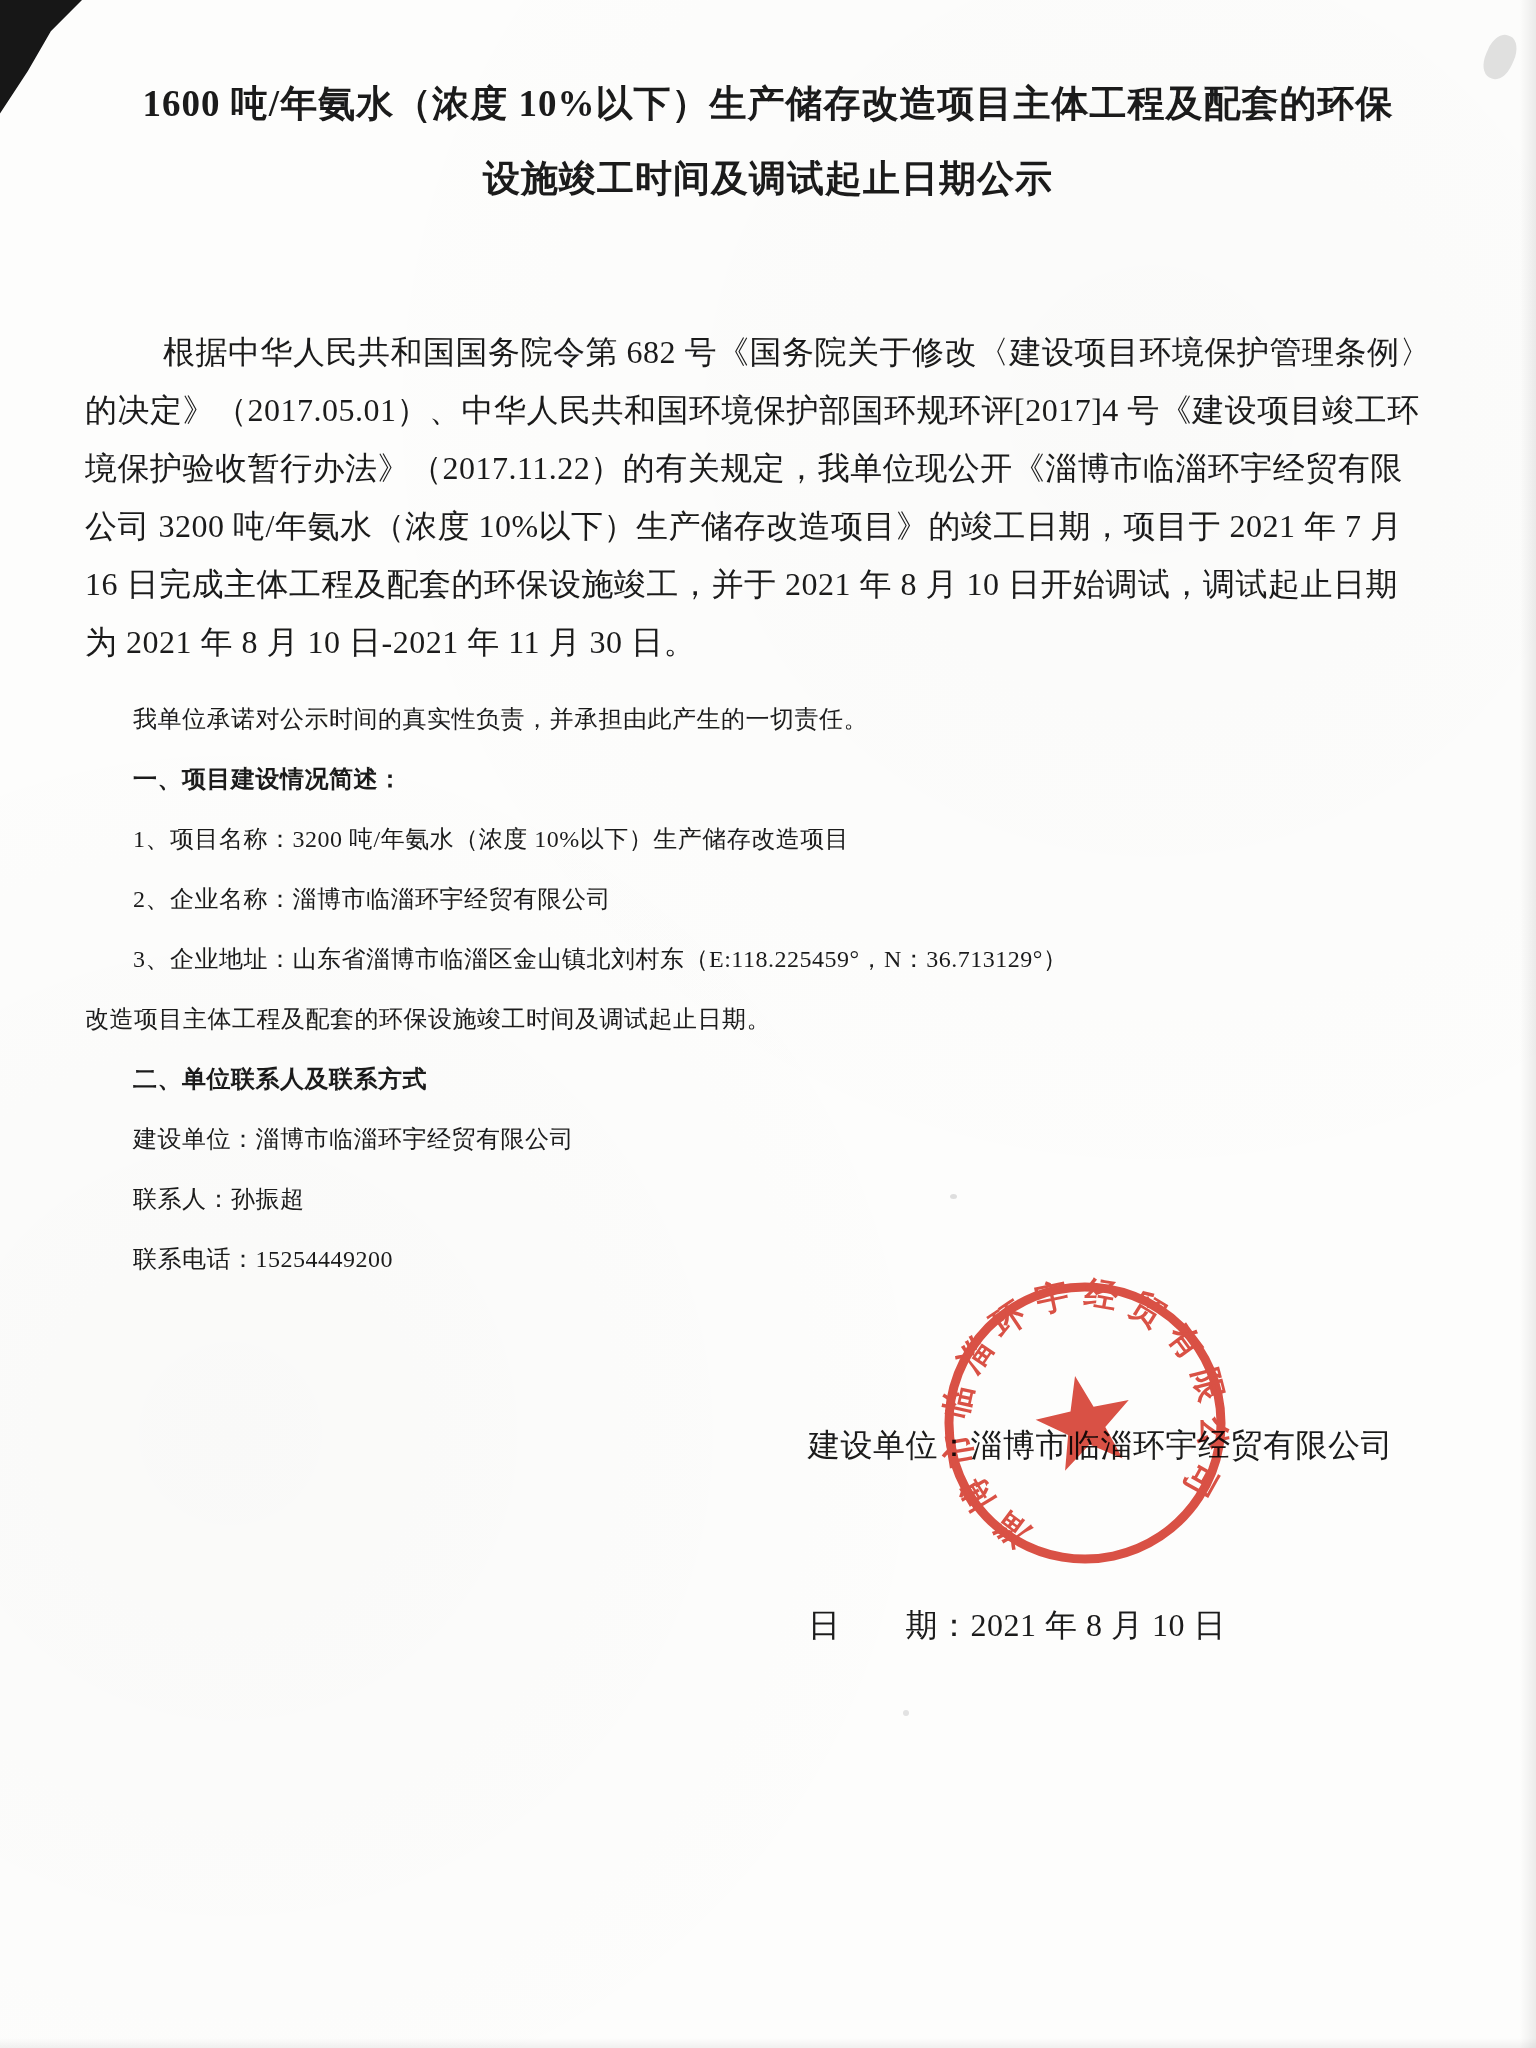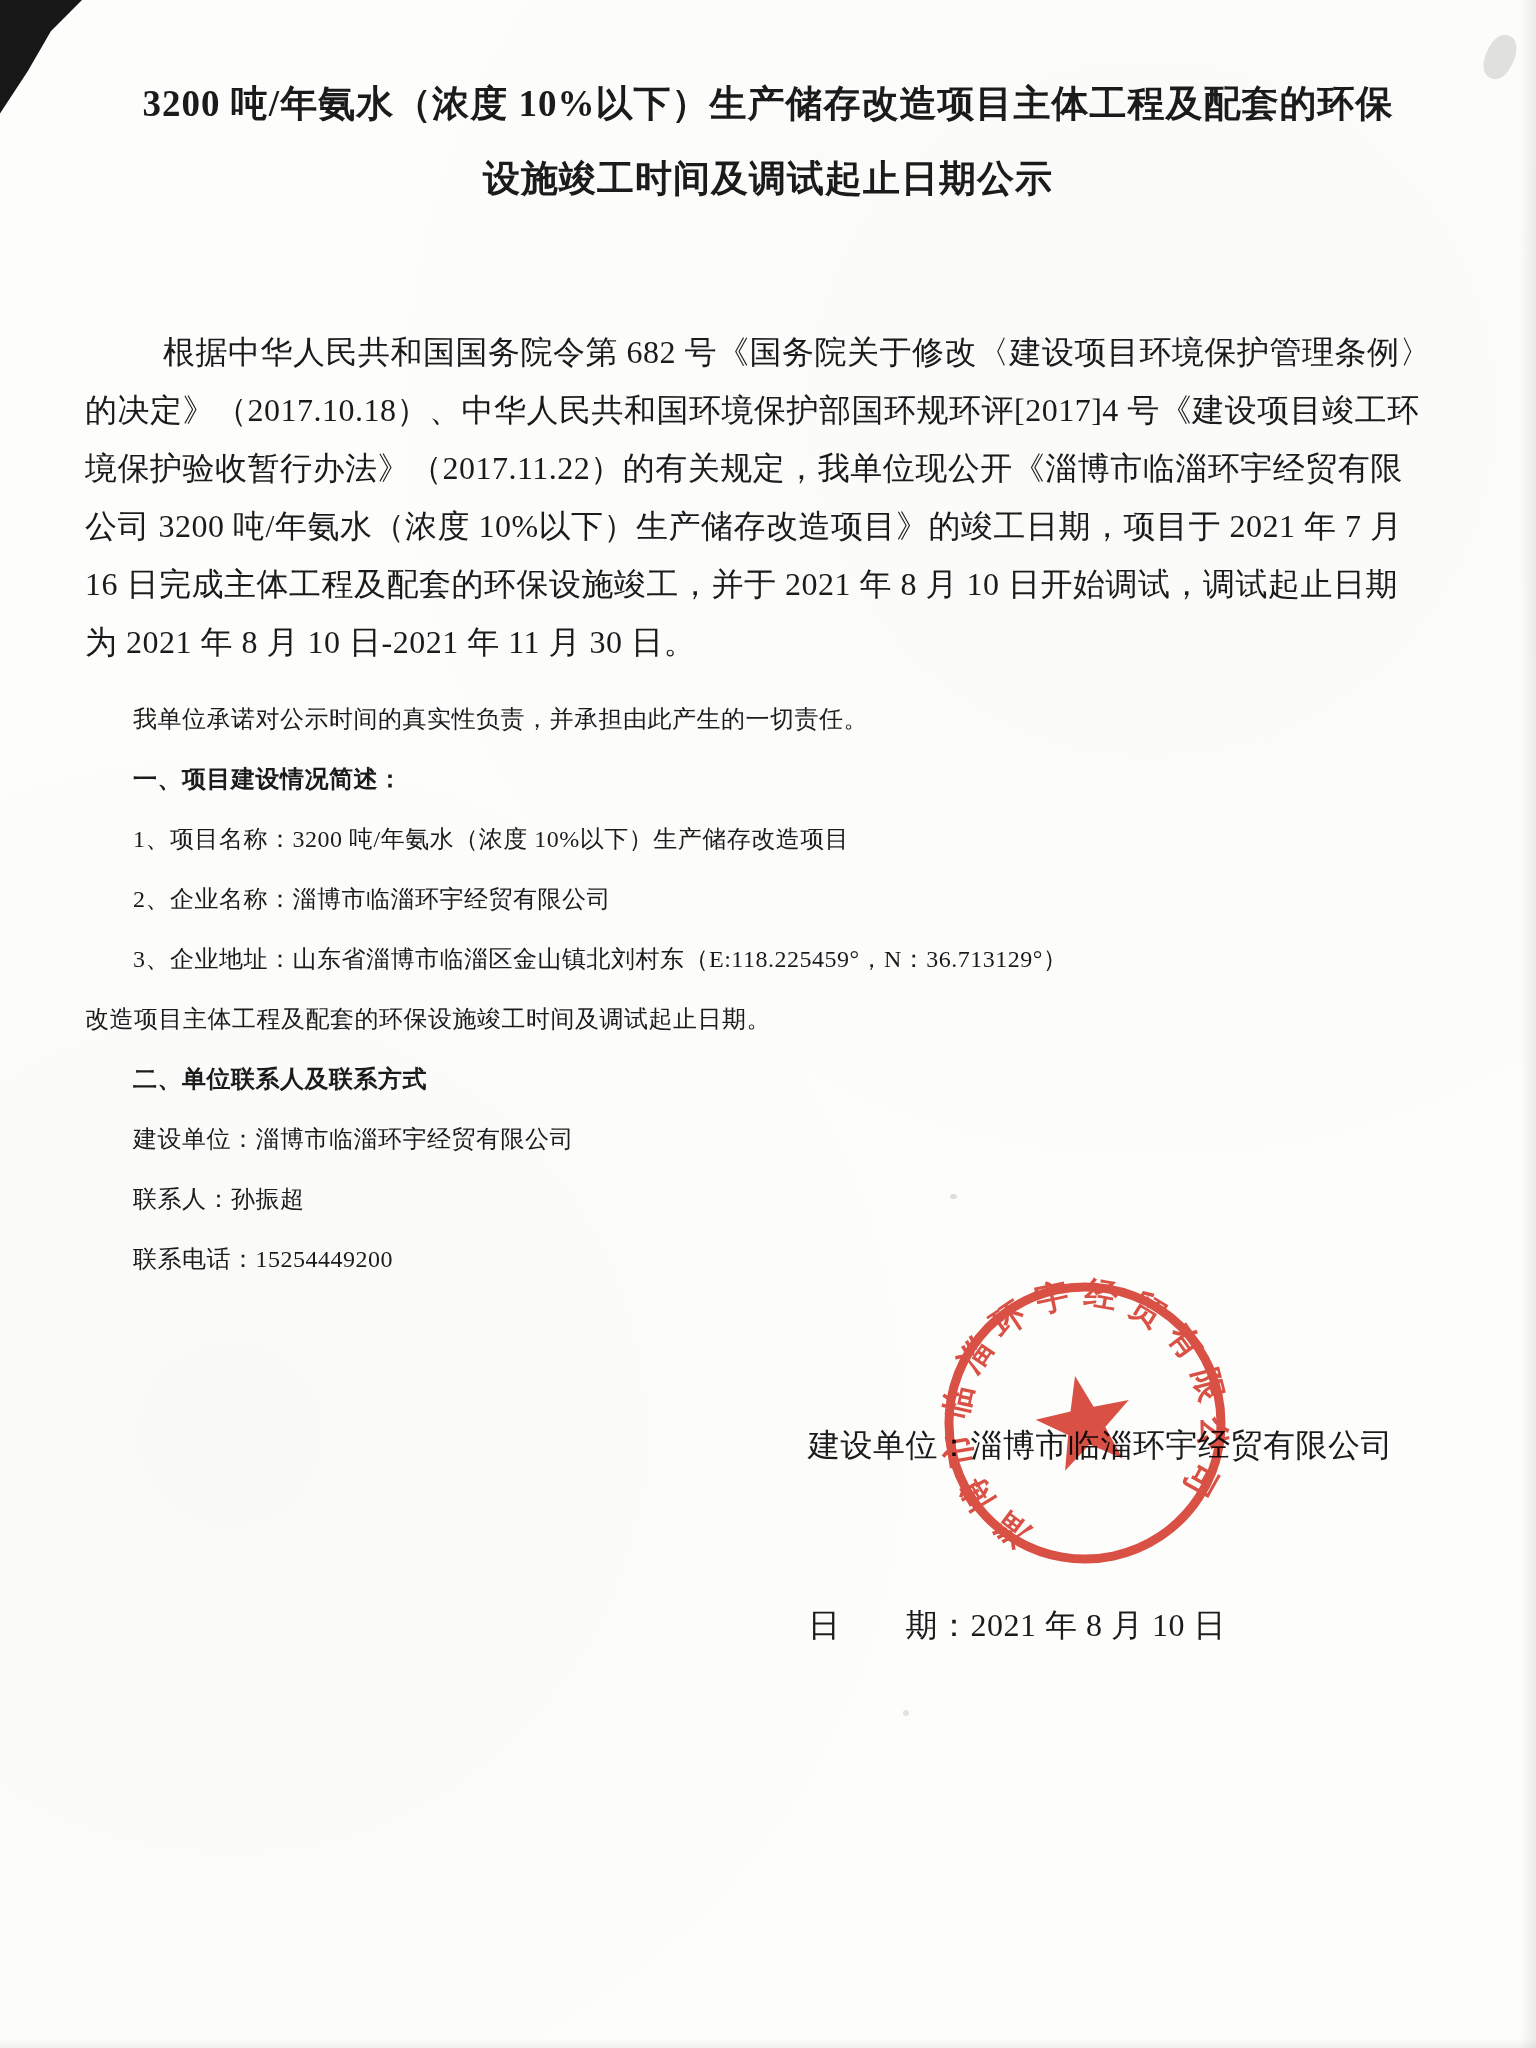--- a/index.html
+++ b/index.html
@@ -93,27 +93,27 @@
 <body>
 
 <div class="page">
 
   <div class="corner-artifact"></div>
   <div class="corner-artifact-2"></div>
   <div class="speck speck-1"></div>
   <div class="speck speck-2"></div>
 
   <div class="title">
-    <div class="t1">3200 吨/年氨水（浓度 10%以下）生产储存改造项目主体工程及配套的环保</div>
+    <div class="t1">1600 吨/年氨水（浓度 10%以下）生产储存改造项目主体工程及配套的环保</div>
     <div class="t2">设施竣工时间及调试起止日期公示</div>
   </div>
 
   <div class="intro">
     <div class="indent-lg">根据中华人民共和国国务院令第 682 号《国务院关于修改〈建设项目环境保护管理条例〉</div>
-    <div>的决定》（2017.10.18）、中华人民共和国环境保护部国环规环评[2017]4 号《建设项目竣工环</div>
+    <div>的决定》（2017.05.01）、中华人民共和国环境保护部国环规环评[2017]4 号《建设项目竣工环</div>
     <div>境保护验收暂行办法》（2017.11.22）的有关规定，我单位现公开《淄博市临淄环宇经贸有限</div>
     <div>公司 3200 吨/年氨水（浓度 10%以下）生产储存改造项目》的竣工日期，项目于 2021 年 7 月</div>
     <div>16 日完成主体工程及配套的环保设施竣工，并于 2021 年 8 月 10 日开始调试，调试起止日期</div>
     <div>为 2021 年 8 月 10 日-2021 年 11 月 30 日。</div>
   </div>
 
   <div class="block2">
     <div class="indent">我单位承诺对公示时间的真实性负责，并承担由此产生的一切责任。</div>
     <div class="indent bold">一、项目建设情况简述：</div>
     <div class="indent">1、项目名称：3200 吨/年氨水（浓度 10%以下）生产储存改造项目</div>

